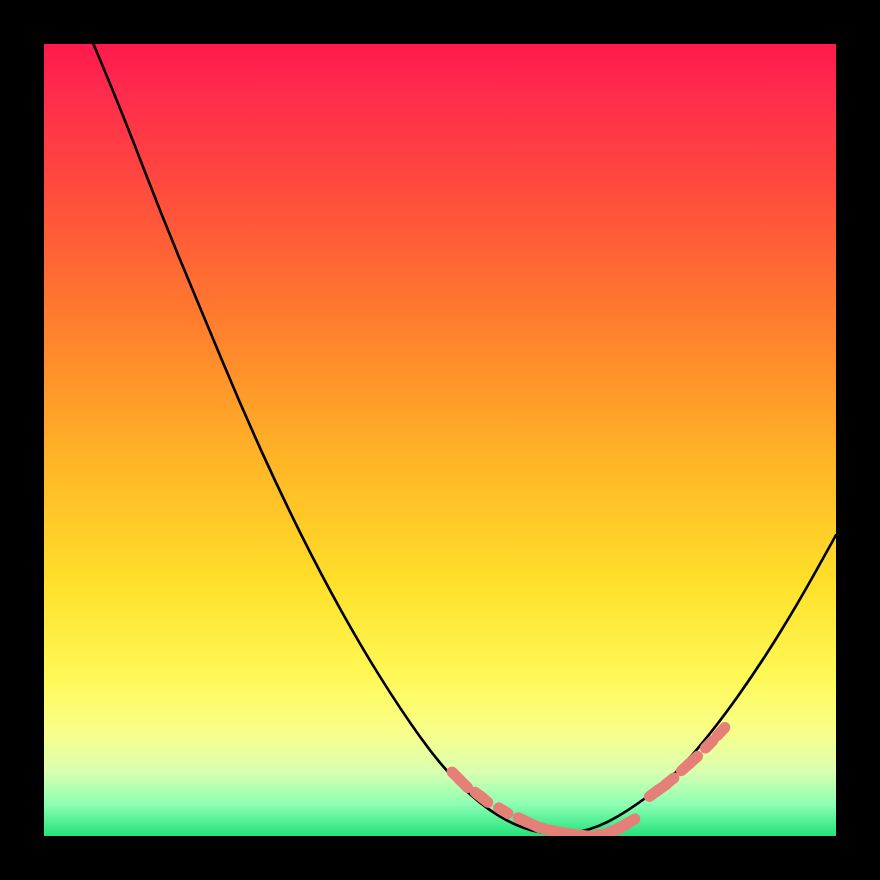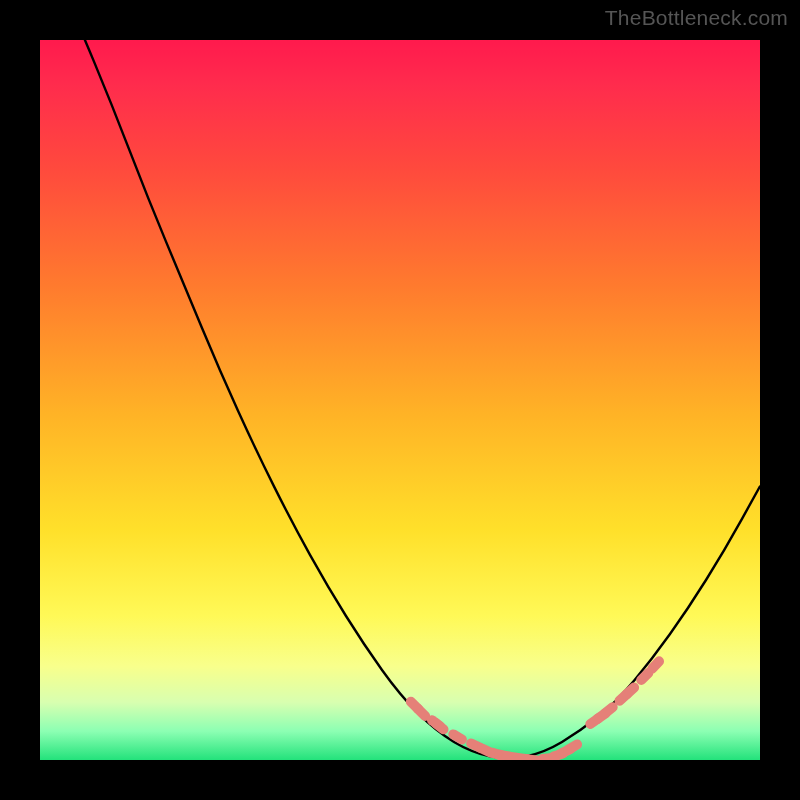--- a/index.html
+++ b/index.html
@@ -89,15 +89,14 @@
         <rect x="461.6" y="712.12" width="20" height="10" rx="5" ry="5" fill="#e58078" transform="rotate(7.5946433685911305 471.6 717.12)"></rect>
         <rect x="472.40000000000003" y="713.56" width="20" height="10" rx="5" ry="5" fill="#e58078" transform="rotate(7.5946433685911305 482.40000000000003 718.56)"></rect>
         <rect x="483.20000000000005" y="715" width="20" height="10" rx="5" ry="5" fill="#e58078" transform="rotate(7.594643368591722 493.20000000000005 720)"></rect>
         <rect x="497.59999999999997" y="713.56" width="20" height="10" rx="5" ry="5" fill="#e58078" transform="rotate(-5.710593137499888 507.59999999999997 718.56)"></rect>
         <rect x="508.4" y="709.96" width="20" height="10" rx="5" ry="5" fill="#e58078" transform="rotate(-18.43494882292156 518.4 714.96)"></rect>
         <rect x="515.6" y="706.36" width="20" height="10" rx="5" ry="5" fill="#e58078" transform="rotate(-26.56505117707799 525.6 711.36)"></rect>
         <rect x="522.8" y="702.04" width="20" height="10" rx="5" ry="5" fill="#e58078" transform="rotate(-30.963756532074058 532.8 707.04)"></rect>
       </g>
   </svg>
 
-  <div class="watermark">TheBottleneck.com</div>
 
 </div>
 
 </body></html>

